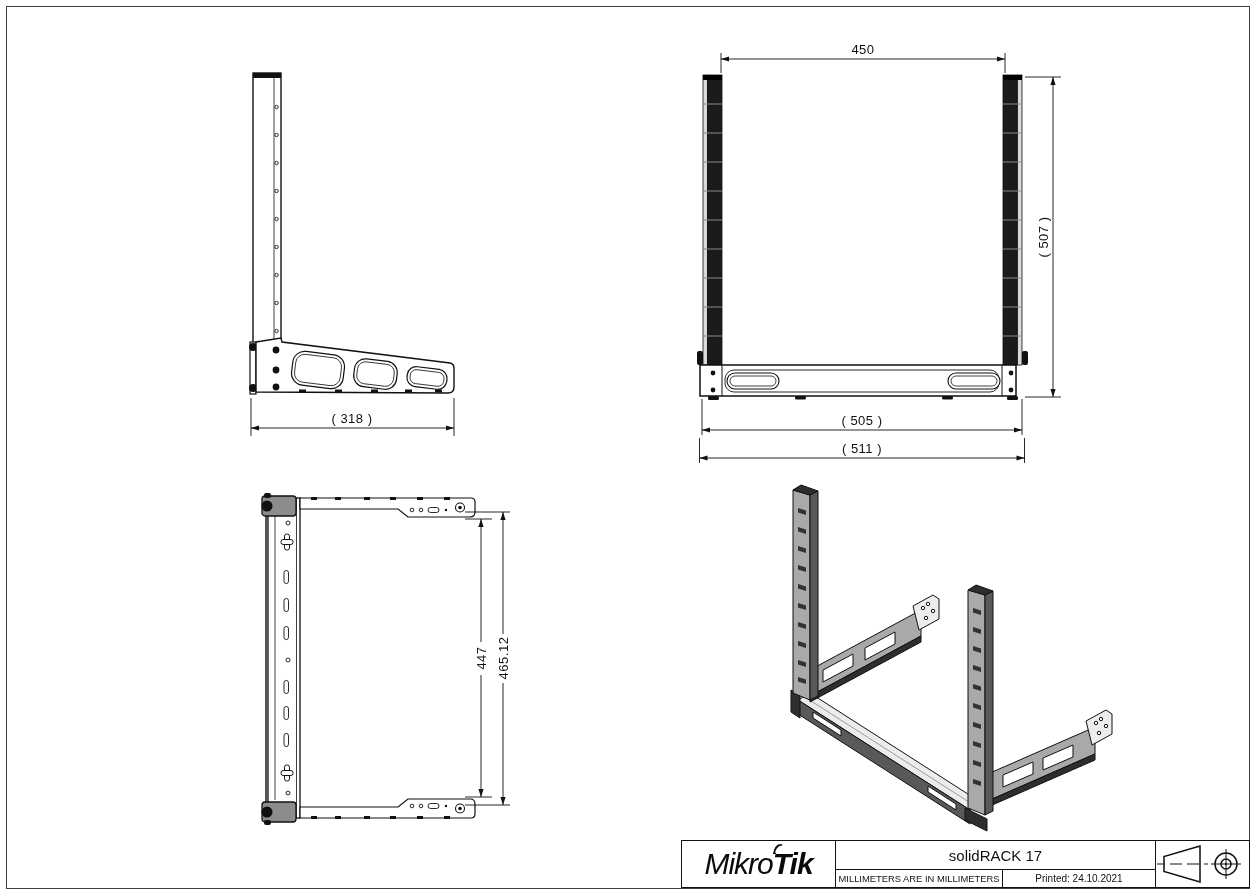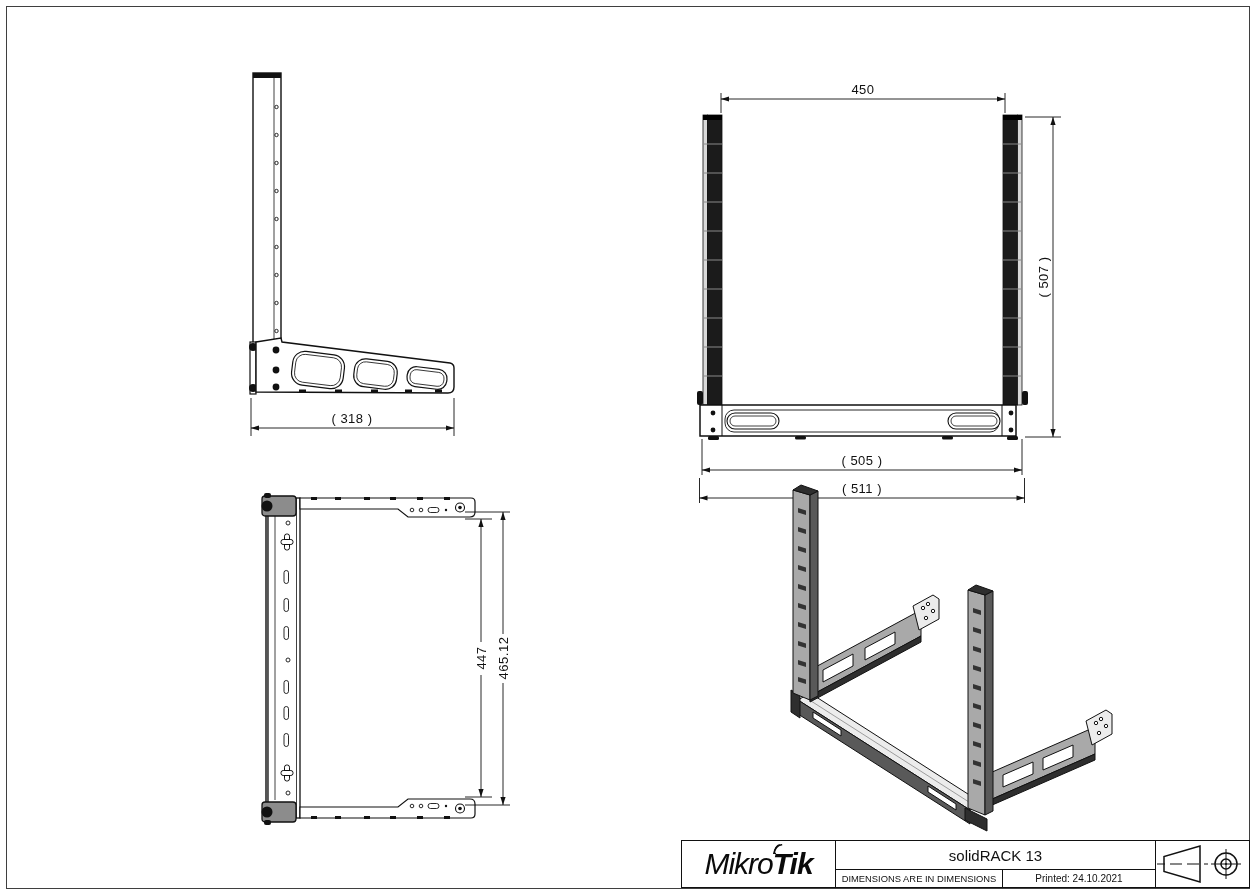--- a/index.html
+++ b/index.html
@@ -104,21 +104,21 @@
         <line x1="4" y1="332" x2="4" y2="370"></line>
         <line x1="207" y1="332" x2="207" y2="370"></line>
         <line x1="4" y1="362" x2="207" y2="362"></line>
       </g>
       <polygon points="4,362 12,359.4 12,364.6" fill="#111"></polygon>
       <polygon points="207,362 199,359.4 199,364.6" fill="#111"></polygon>
       <text class="dim-text" x="105" y="357" text-anchor="middle">( 318 )</text>
     </svg>
   </div>
 
-  <div class="view" style="left:692px;top:40px;margin-top:40px;">
+  <div class="view" style="left:692px;top:40px;">
     <svg width="375" height="430" viewBox="0 0 375 430">
 
       <g>
         <rect x="11" y="35" width="4.5" height="290" fill="#d9d9d9" stroke="#111" stroke-width="0.8"></rect>
         <rect x="15.5" y="35" width="14.5" height="290" fill="#1b1b1b" stroke="#111" stroke-width="0.8"></rect>
         <rect x="11" y="35" width="19" height="5" fill="#000"></rect>
         <path stroke="#8a8a8a" stroke-width="1" d="M11,64h19 M11,93h19 M11,122h19 M11,151h19 M11,180h19 M11,209h19 M11,238h19 M11,267h19 M11,296h19"></path>
       </g>
 
       <g>
@@ -354,23 +354,23 @@
         <svg class="logo-waves" width="20" height="14" viewBox="0 0 20 14">
           <g fill="none" stroke="#0a0a0a" stroke-width="1.6" stroke-linecap="round" transform="rotate(-18 10 7)">
             <path d="M4,12 Q8,5 14,6"></path>
             <path d="M6,9 Q9,5 12,5.5" stroke-width="1.2"></path>
             <circle cx="5" cy="12.5" r="1.2" fill="#0a0a0a" stroke="none"></circle>
           </g>
         </svg>
       </div>
     </div>
     <div class="tb-cell tb-mid">
-      <div class="tb-product">solidRACK 13</div>
+      <div class="tb-product">solidRACK 17</div>
       <div class="tb-bottom">
-        <div class="tb-units">DIMENSIONS ARE IN DIMENSIONS</div>
+        <div class="tb-units">MILLIMETERS ARE IN MILLIMETERS</div>
         <div class="tb-printed">Printed: 24.10.2021</div>
       </div>
     </div>
     <div class="tb-cell tb-symbols">
       <svg width="93" height="46" viewBox="0 0 93 46">
         <g fill="none" stroke="#111" stroke-width="1.5">
           <path d="M8,15.5 L8,30.5 L44,41 L44,5 Z"></path>
           <path d="M1,23 h8 m5,0 h12 m5,0 h12 m5,0 h4" stroke-width="1.1"></path>
         </g>
         <g fill="none" stroke="#111">

